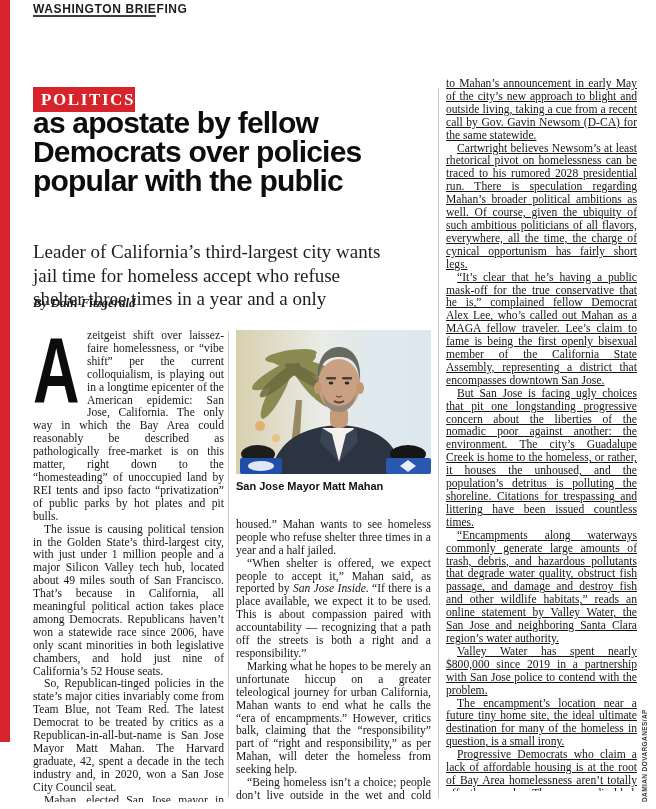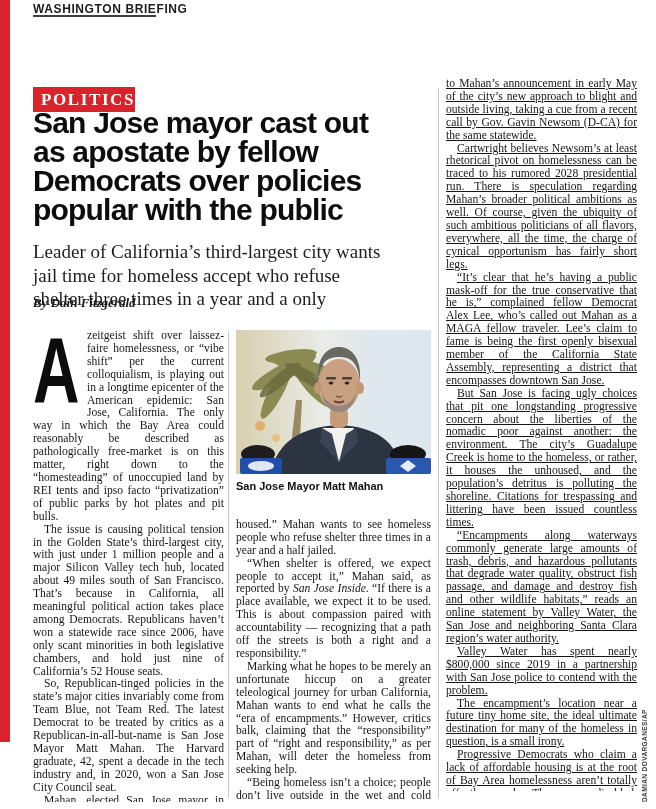--- a/index.html
+++ b/index.html
@@ -77,21 +77,20 @@
 <body>
 
 <div class="abs red-bar"></div>
 
 <div class="abs kicker">WASHINGTON BRIEFING</div>
 <div class="abs kicker-rule"></div>
 
 <div class="abs section-chip">POLITICS</div>
 
 <h1 class="abs headline">
-  <span>San Jose mayor cast out</span>
   <span>as apostate by fellow</span>
   <span>Democrats over policies</span>
   <span>popular with the public</span>
 </h1>
 
 <h2 class="abs subhead" style="font-weight:normal;">
   <span>Leader of California’s third-largest city wants</span>
   <span>jail time for homeless accept who refuse</span>
   <span>shelter three times in a year and a only</span>
 </h2>

